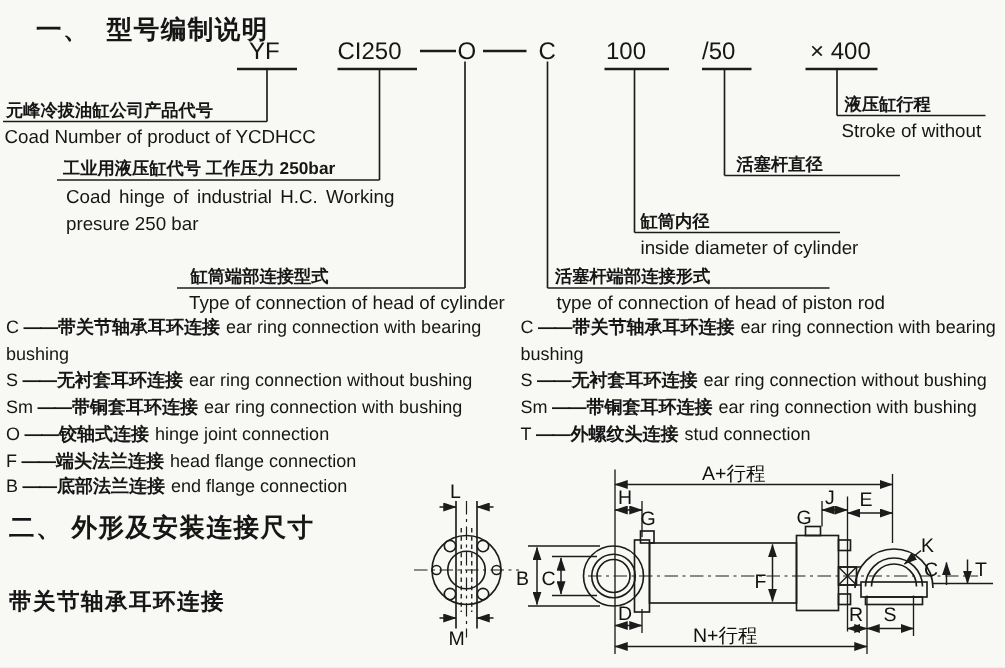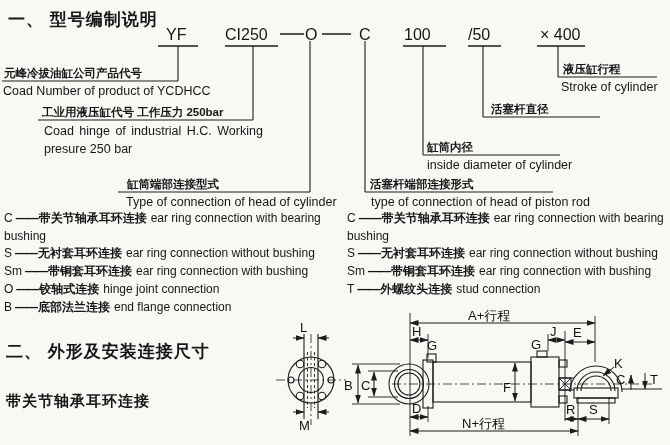--- a/index.html
+++ b/index.html
@@ -132,21 +132,21 @@
       <text x="503" y="392">F</text>
       <text x="344" y="390">B</text>
       <text x="361" y="390">C</text>
       <text x="412" y="413">D</text>
       <text x="566" y="414">R</text>
       <text x="589" y="414">S</text>
       <text x="462" y="428">N+行程</text>
     </g>
   </svg>
 
-  <div class="abs s1-title" style="left:8px;top:8px;">一、 型号编制说明</div>
+  <div class="abs s1-title" style="left:24px;top:8px;font-family:Liberation Mono, monospace;">一、 型号编制说明</div>
 
   <div class="abs seg" style="left:166px;top:26px;">YF</div>
   <div class="abs seg" style="left:225px;top:26px;">CI250</div>
   <div class="abs seg" style="left:305px;top:26px;">O</div>
   <div class="abs seg" style="left:359px;top:26px;">C</div>
   <div class="abs seg" style="left:404px;top:26px;">100</div>
   <div class="abs seg" style="left:468px;top:26px;">/50</div>
   <div class="abs seg" style="left:540px;top:26px;">× 400</div>
 
   <div class="abs zh-lb" style="left:4px;top:66px;">元峰冷拔油缸公司产品代号</div>
@@ -161,27 +161,28 @@
 
   <div class="abs zh-lb" style="left:370px;top:177px;">活塞杆端部连接形式</div>
   <div class="abs en-lb" style="left:371px;top:195px;">type of connection of head of piston rod</div>
 
   <div class="abs zh-lb" style="left:427px;top:140px;">缸筒内径</div>
   <div class="abs en-lb" style="left:427px;top:158px;">inside diameter of cylinder</div>
 
   <div class="abs zh-lb" style="left:491px;top:102px;">活塞杆直径</div>
 
   <div class="abs zh-lb" style="left:563px;top:62px;">液压缸行程</div>
-  <div class="abs en-lb" style="left:561px;top:80px;">Stroke of cylinder</div>
+  <div class="abs en-lb" style="left:561px;top:80px;">Stroke of without</div>
 
   <div class="col" style="left:4px;top:210px;width:342px;">
     <div class="row"><span class="code">C</span><span class="dash">——</span><span class="zh">带关节轴承耳环连接</span><span class="en">ear ring connection with bearing bushing</span></div>
     <div class="row"><span class="code">S</span><span class="dash">——</span><span class="zh">无衬套耳环连接</span><span class="en">ear ring connection without bushing</span></div>
     <div class="row"><span class="code">Sm</span><span class="dash">——</span><span class="zh">带铜套耳环连接</span><span class="en">ear ring connection with bushing</span></div>
     <div class="row"><span class="code">O</span><span class="dash">——</span><span class="zh">铰轴式连接</span><span class="en">hinge joint connection</span></div>
+    <div class="row"><span class="code">F</span><span class="dash">——</span><span class="zh">端头法兰连接</span><span class="en">head flange connection</span></div>
     <div class="row"><span class="code">B</span><span class="dash">——</span><span class="zh">底部法兰连接</span><span class="en">end flange connection</span></div>
   </div>
 
   <div class="col" style="left:347px;top:210px;width:322px;">
     <div class="row"><span class="code">C</span><span class="dash">——</span><span class="zh">带关节轴承耳环连接</span><span class="en">ear ring connection with bearing bushing</span></div>
     <div class="row"><span class="code">S</span><span class="dash">——</span><span class="zh">无衬套耳环连接</span><span class="en">ear ring connection without bushing</span></div>
     <div class="row"><span class="code">Sm</span><span class="dash">——</span><span class="zh">带铜套耳环连接</span><span class="en">ear ring connection with bushing</span></div>
     <div class="row"><span class="code">T</span><span class="dash">——</span><span class="zh">外螺纹头连接</span><span class="en">stud connection</span></div>
   </div>
 

